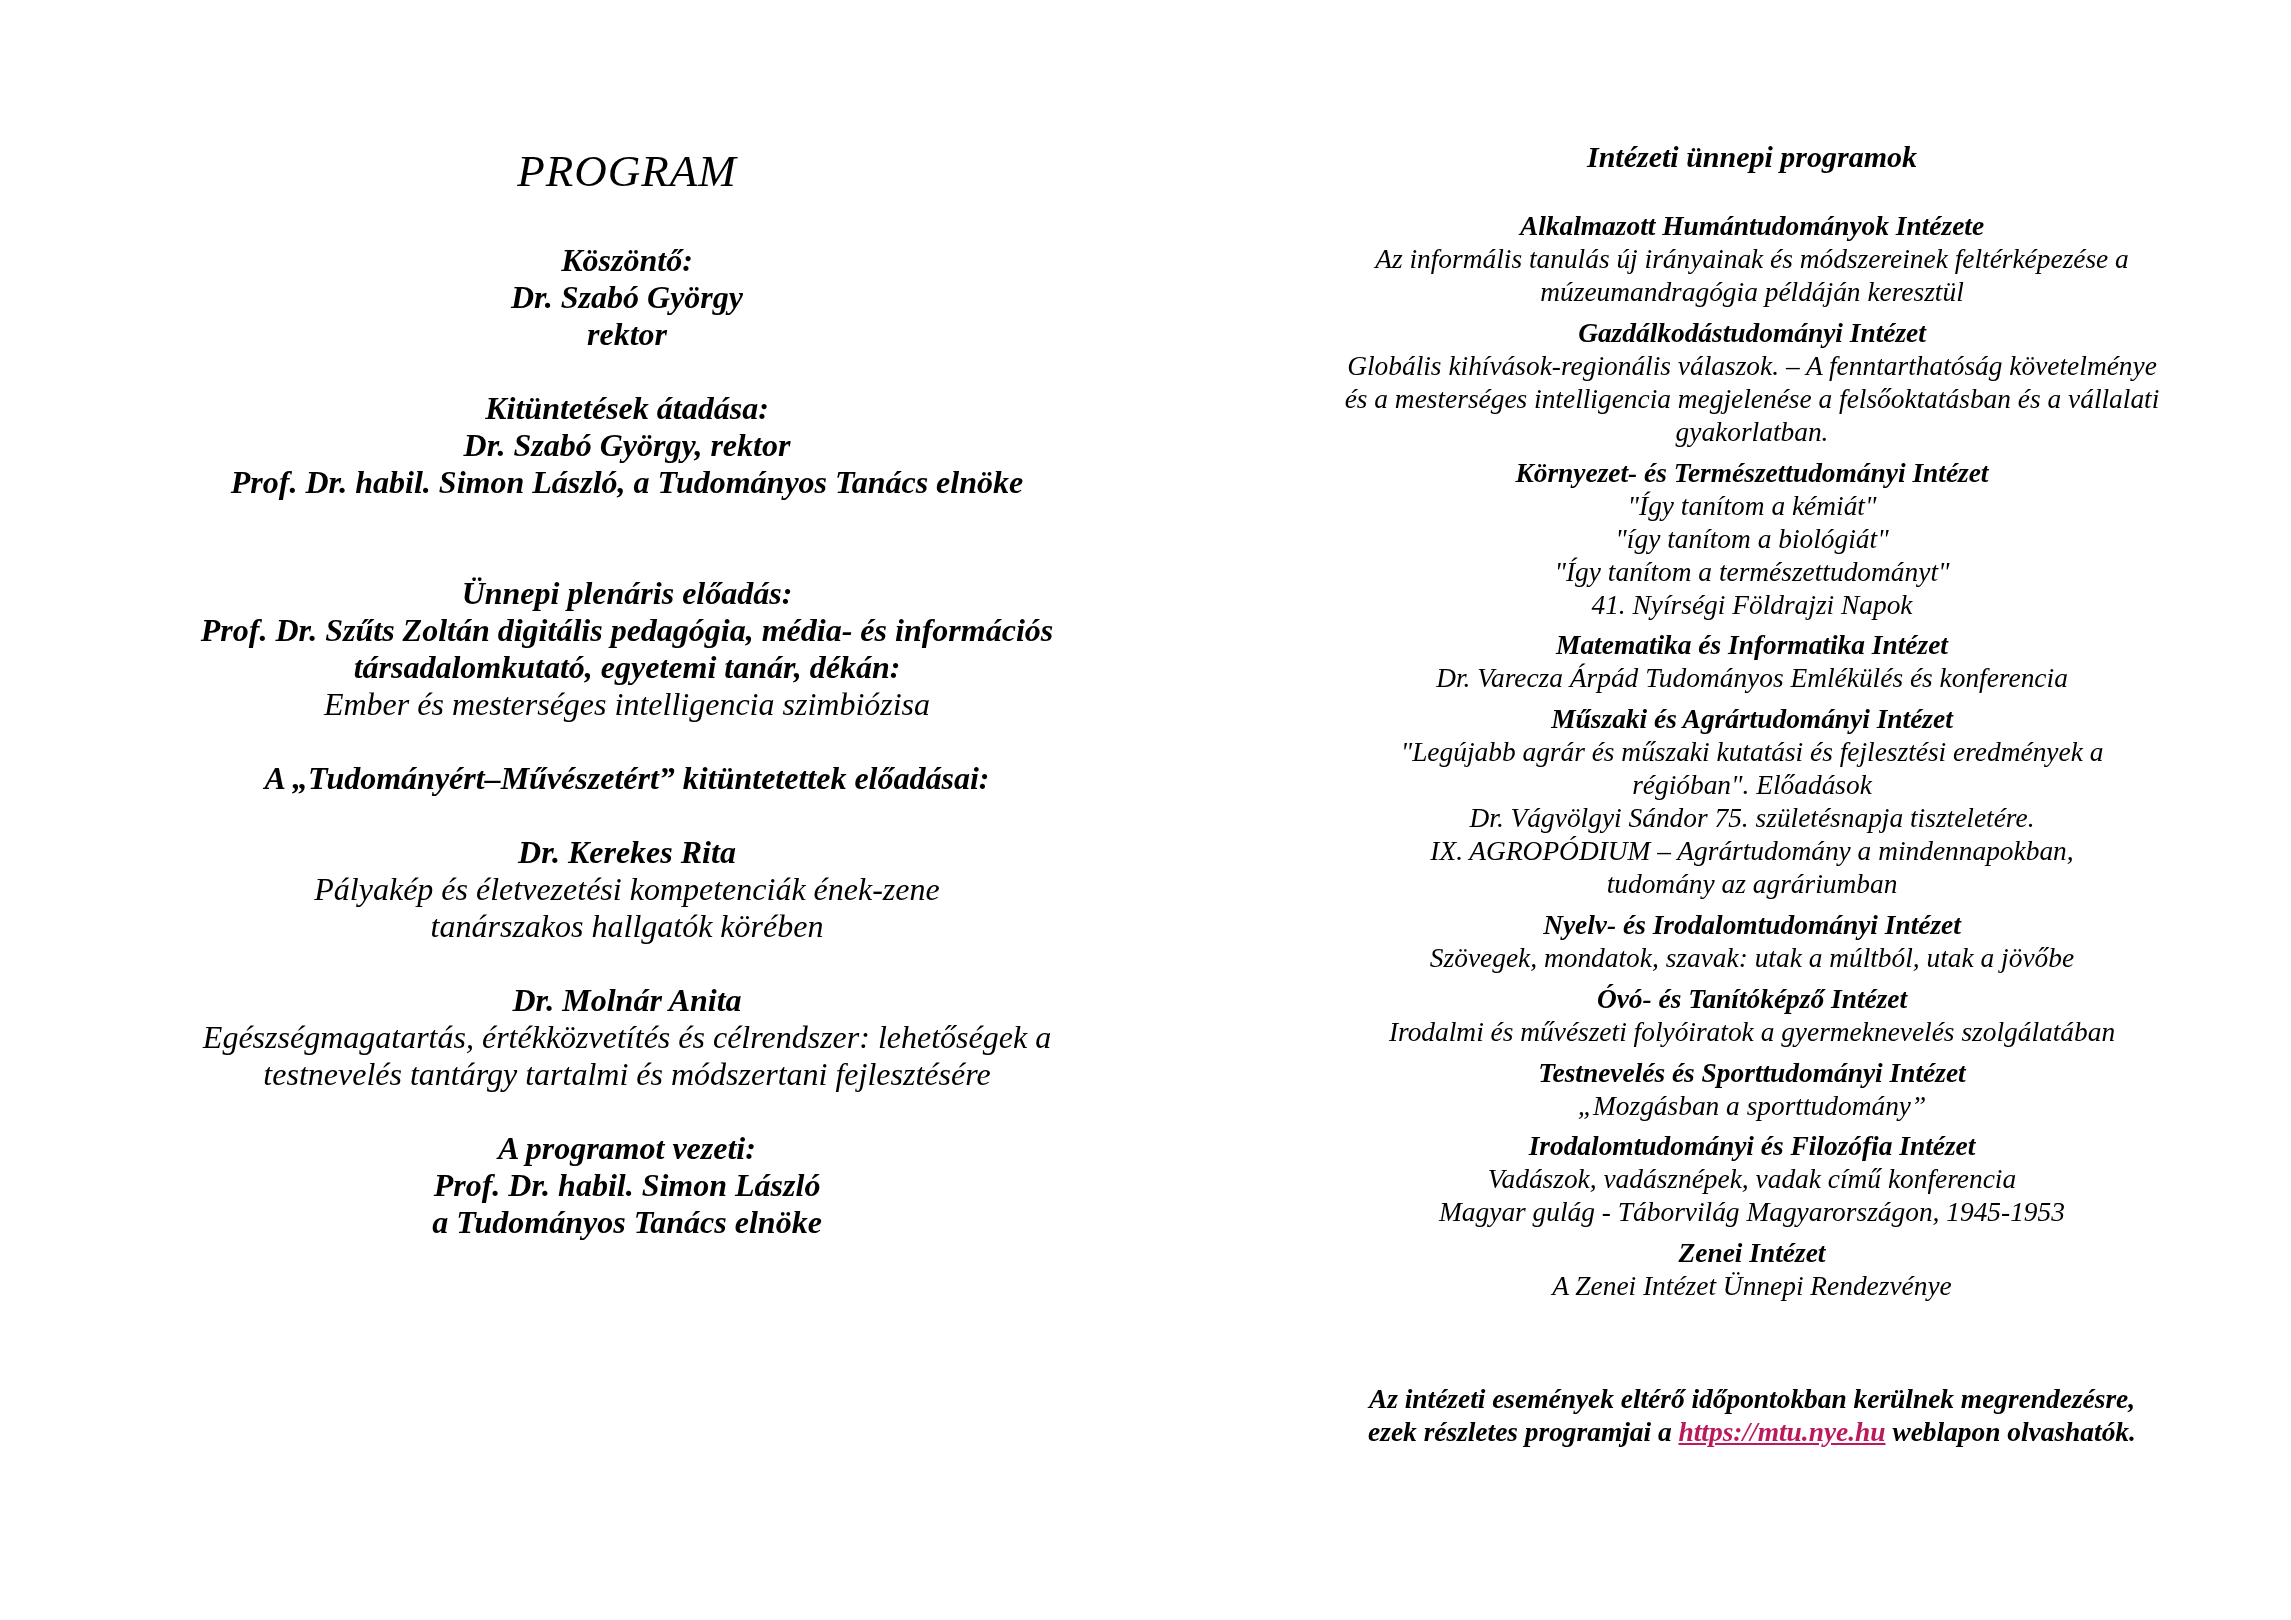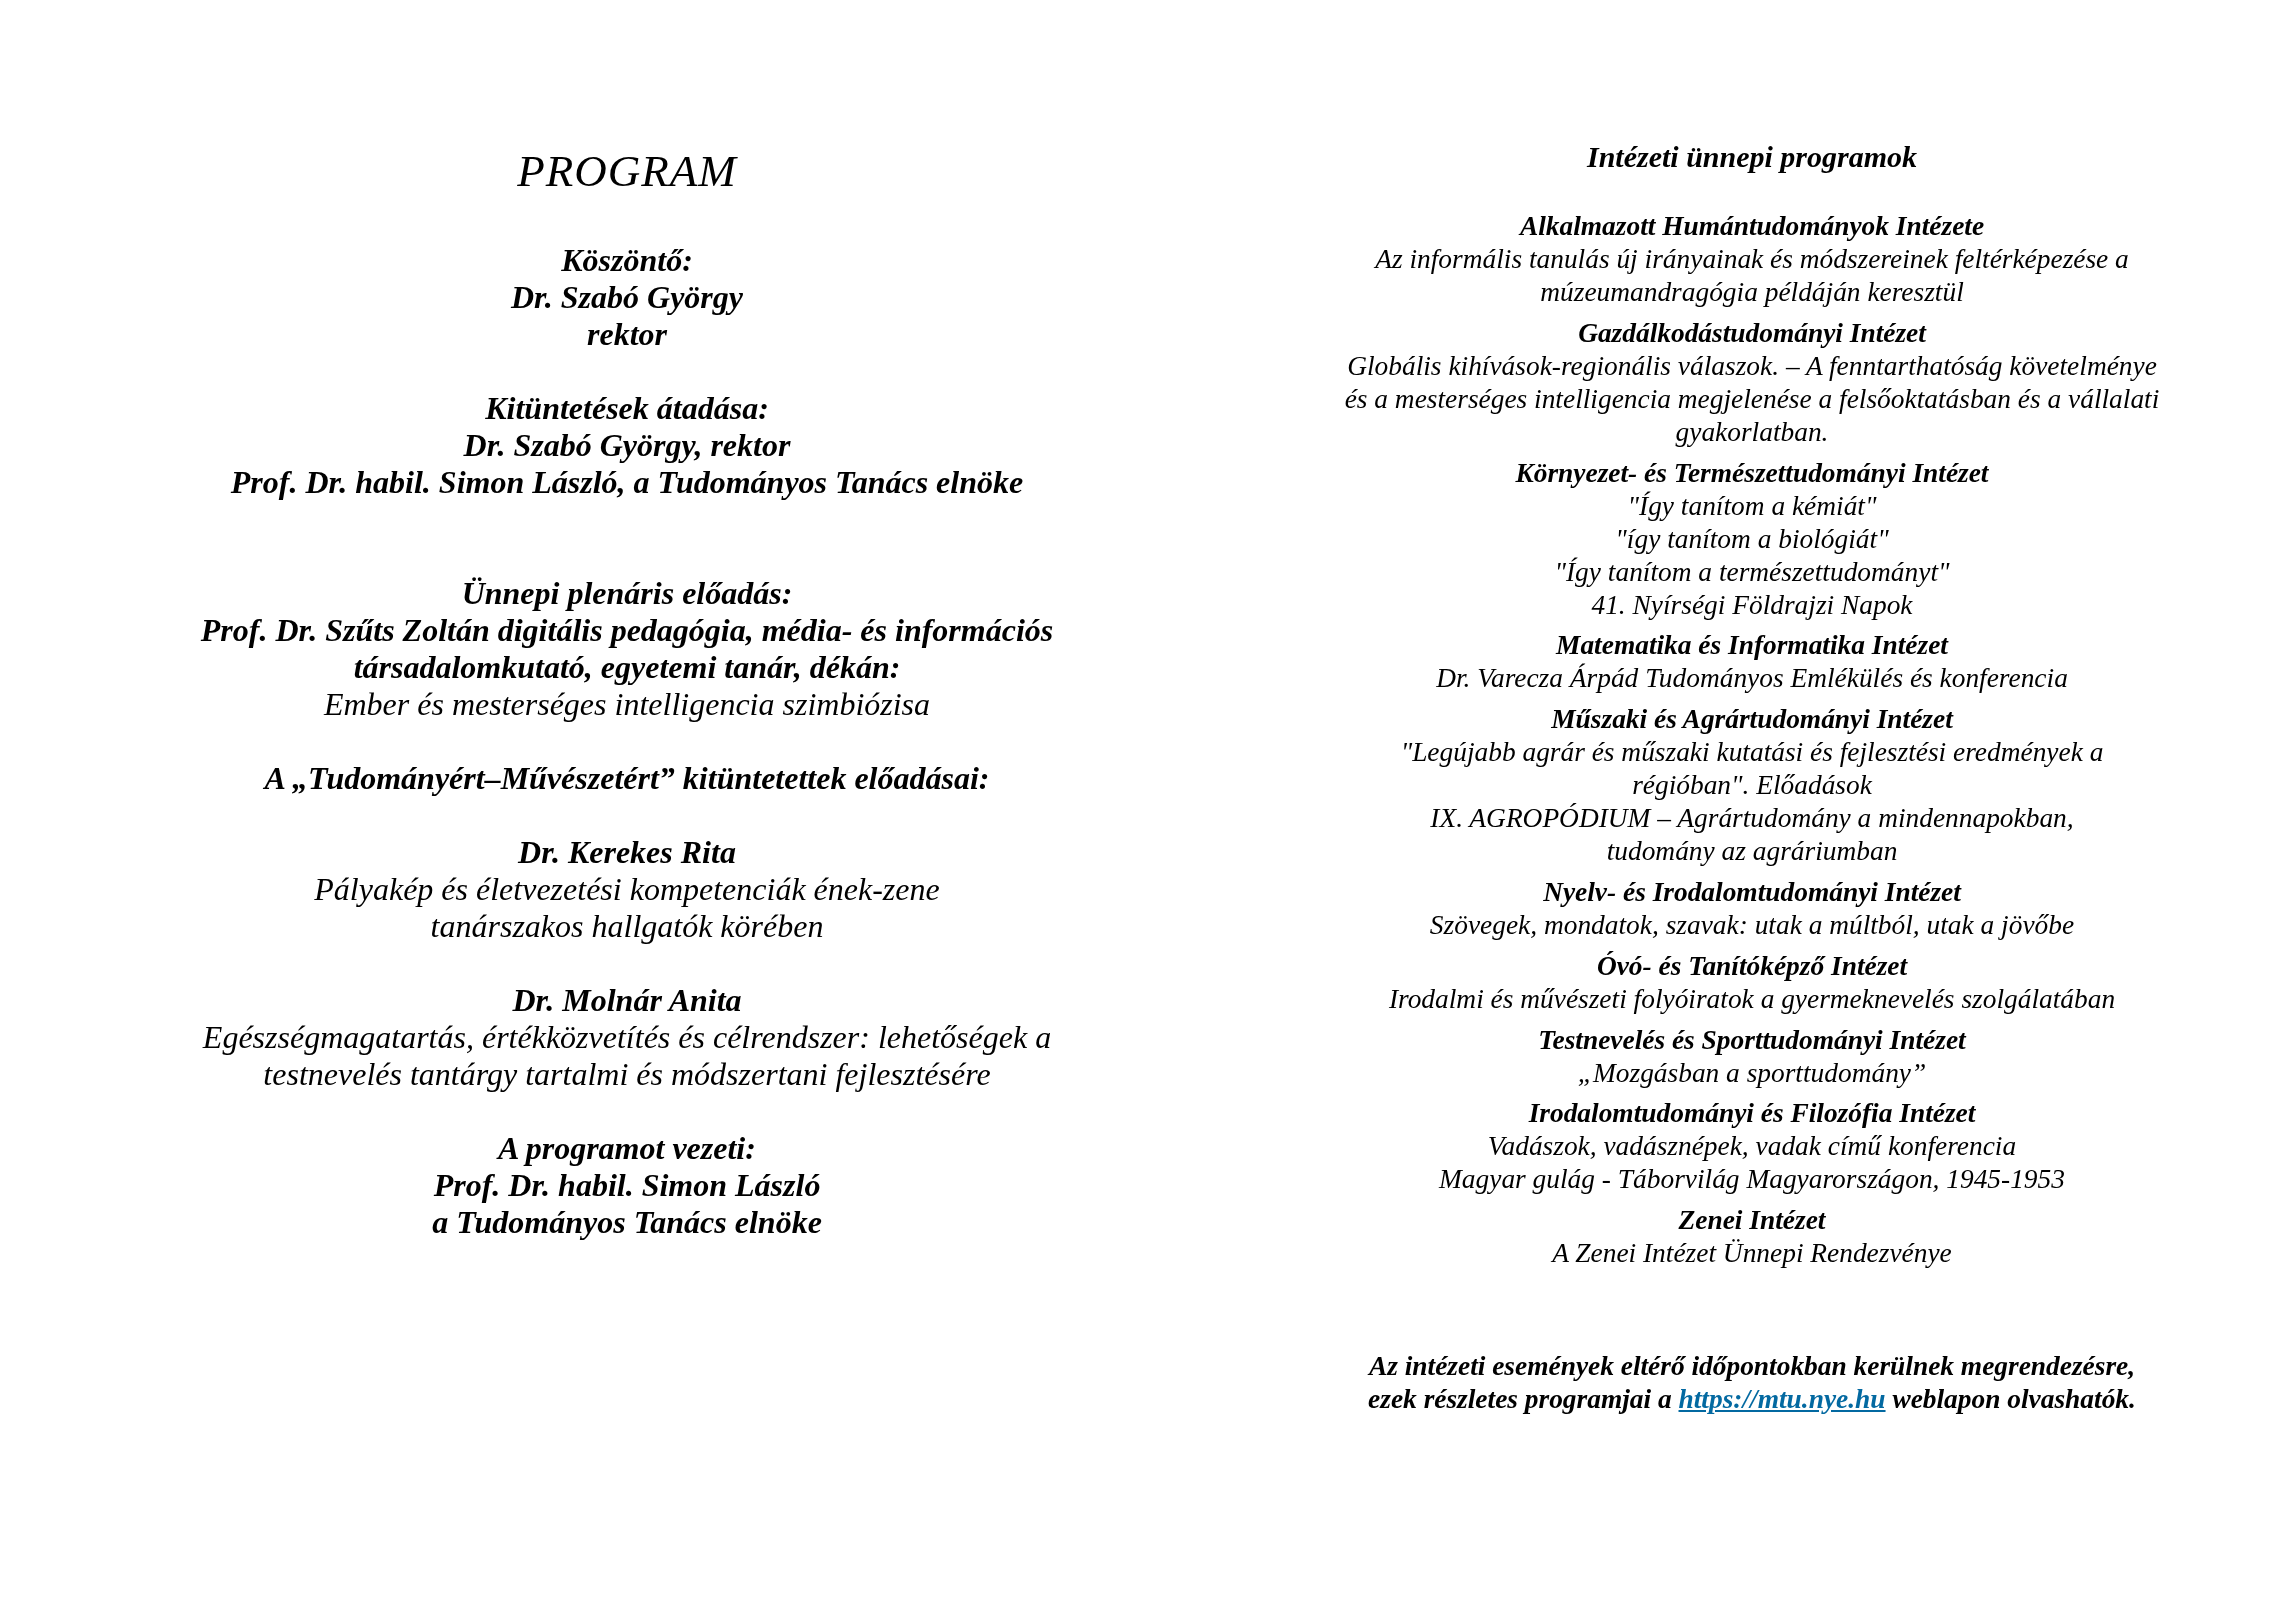--- a/index.html
+++ b/index.html
@@ -107,20 +107,21 @@
 
   <div class="inst">
     <div class="inst-name">Matematika és Informatika Intézet</div>
     <div>Dr. Varecza Árpád Tudományos Emlékülés és konferencia</div>
   </div>
 
   <div class="inst">
     <div class="inst-name">Műszaki és Agrártudományi Intézet</div>
     <div>"Legújabb agrár és műszaki kutatási és fejlesztési eredmények a</div>
     <div>régióban". Előadások</div>
+    <div>Dr. Vágvölgyi Sándor 75. születésnapja tiszteletére.</div>
     <div>IX. AGROPÓDIUM – Agrártudomány a mindennapokban,</div>
     <div>tudomány az agráriumban</div>
   </div>
 
   <div class="inst">
     <div class="inst-name">Nyelv- és Irodalomtudományi Intézet</div>
     <div>Szövegek, mondatok, szavak: utak a múltból, utak a jövőbe</div>
   </div>
 
   <div class="inst">
@@ -140,16 +141,16 @@
   </div>
 
 
   <div class="inst">
     <div class="inst-name">Zenei Intézet</div>
     <div>A Zenei Intézet Ünnepi Rendezvénye</div>
   </div>
 
   <div class="footer">
     <div>Az intézeti események eltérő időpontokban kerülnek megrendezésre,</div>
-    <div><span>ezek részletes programjai a </span><a href="#" class="site" style="color: #0369a1;">https://mtu.nye.hu</a><span> weblapon olvashatók.</span></div>
+    <div><span>ezek részletes programjai a </span><a href="#" class="site" style="color: #be185d;">https://mtu.nye.hu</a><span> weblapon olvashatók.</span></div>
   </div>
 </div>
 
 
 </body></html>

